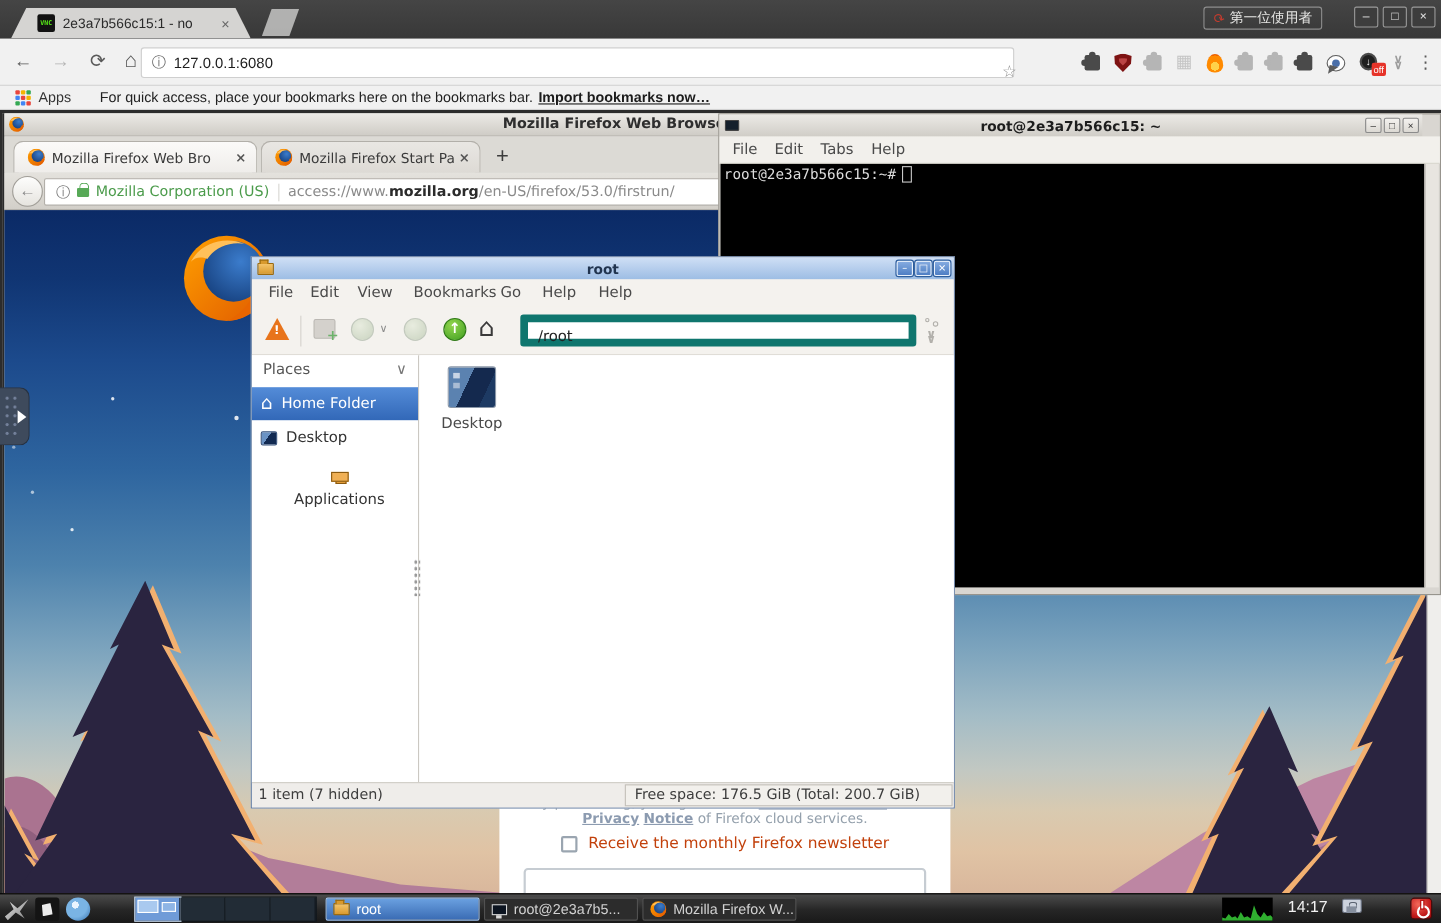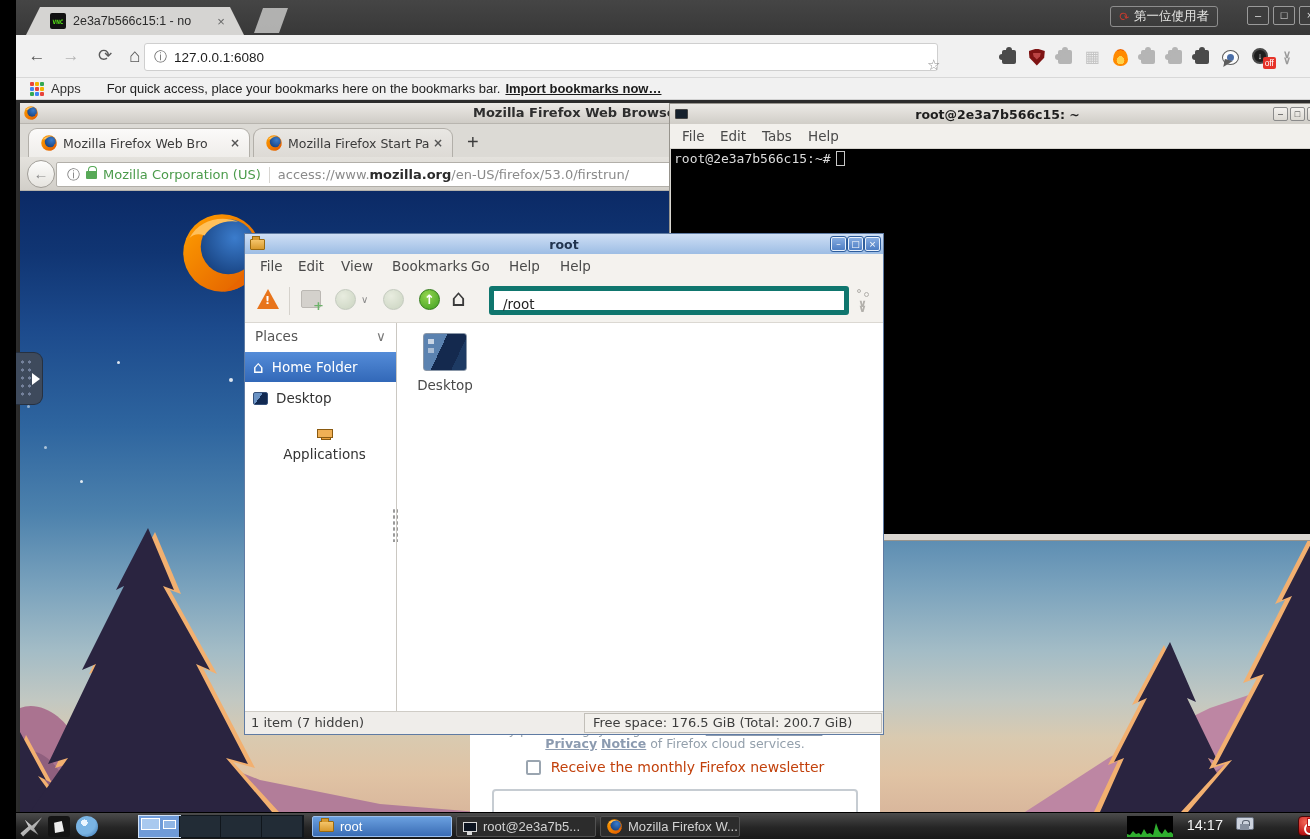--- a/index.html
+++ b/index.html
@@ -1,18 +1,18 @@
 <!DOCTYPE html>
 <html><head>
 <meta charset="utf-8">
 <style>
   * { margin:0; padding:0; box-sizing:border-box; }
   html,body { width:1310px; height:839px; overflow:hidden; background:#000;
     font-family:"Liberation Sans", sans-serif; }
-  #root { position:relative; width:1184px; height:839px;margin-left:16px; }
+  #root { position:relative; width:1184px; height:839px; }
   .abs { position:absolute; }
 
   
   #chrome-titlebar { position:absolute; left:0; top:0; width:1310px; height:35px;
     background:linear-gradient(#454545,#383838); }
   .c-tab { position:absolute; left:10px; bottom:0; width:218px; height:28px;
     background:#d5d4d2; clip-path:polygon(14px 0, calc(100% - 14px) 0, 100% 100%, 0 100%);
     display:flex; align-items:center; }
   .c-tab-fav { width:16px; height:16px; margin-left:24px; background:#121212; border-radius:2px;
     color:#58e818; font:bold 6px "DejaVu Sans Mono",monospace; display:flex; align-items:center; justify-content:center;
@@ -128,21 +128,21 @@
   .chk { width:15px; height:15px; border:2px solid #9aa5b0; border-radius:2px; background:#fff; }
   .news-label { font-size:14px; color:#c2410c; }
   .pg-input { position:absolute; left:22px; right:22px; top:74px; height:28px; background:#fff;
     border:2px solid #c6ccd2; border-radius:4px; }
   .pg-scroll { position:absolute; right:0; top:0; bottom:0; width:13px; background:#efeeec;
     border-left:1px solid #c3c1bd; }
 
   
   .term-win { position:absolute; left:653px; top:3px; width:657px; height:438px; background:#d9d6d1;
     border:1px solid #97948d; z-index:2; }
-  .term-title { position:absolute; left:0; top:0; right:0; height:20px;
+  .term-title { position:absolute; left:0; top:0; right:16px; height:20px;
     background:linear-gradient(#eceae6,#d0cdc7); display:flex; align-items:center; }
   .term-title-text { position:absolute; left:0; width:100%; text-align:center; font-size:12.5px;
     font-weight:bold; color:#1d1d1d; font-family:"DejaVu Sans",sans-serif; }
   .tt-icon { width:13px; height:10px; border:1.5px solid #444; background:#15202c; margin-left:5px;
     border-radius:1px; z-index:2; }
   .win-btns { position:absolute; right:3px; top:3px; display:flex; gap:2px; z-index:3; }
   .wbtn { width:15px; height:14px; border:1px solid #8b8b8b; background:linear-gradient(#f4f2ef,#dcd9d3);
     color:#333; font-size:9px; line-height:12px; text-align:center; border-radius:2px; }
   .term-menu { position:absolute; left:0; top:20px; right:0; height:25px; background:#f2f0ec;
     border-bottom:1px solid #d7d4ce; font-family:"DejaVu Sans",sans-serif; }
@@ -177,21 +177,21 @@
   .tb-newtab::after { content:"+"; position:absolute; right:-4px; bottom:-6px; color:#3f9e3f;
     font-weight:bold; font-size:13px; }
   .orb { position:absolute; top:10px; width:21px; height:21px; border-radius:50%;
     background:radial-gradient(circle at 38% 32%, #dfe8d4, #a8bc9c); opacity:.55; border:1px solid #9aa896; }
   .orb.up { opacity:1; background:radial-gradient(circle at 38% 30%, #93d54e, #3e9e20);
     border:1px solid #2f7a16; color:#fff; font-weight:bold; font-size:13px; text-align:center;
     line-height:20px; }
   .tb-chev { position:absolute; left:116px; top:15px; color:#8a8a8a; font-size:10px; }
   .tb-home { position:absolute; left:206px; top:6px; font-size:23px; color:#3a3a3a; }
   .fm-path { position:absolute; left:244px; top:7px; width:360px; height:29px; background:#fff;
-    border:5px solid #0f766e; border-radius:3px; font-size:13.5px; color:#222; line-height:27px;
+    border:7px solid #0f766e; border-radius:3px; font-size:13.5px; color:#222; line-height:27px;
     padding-left:9px; }
   .tb-go { position:absolute; right:8px; top:10px; width:20px; height:22px; color:#b2b0ab; }
   .tb-go i { position:absolute; border:1.5px solid #b2b0ab; border-radius:50%; }
   .fm-body { position:absolute; left:0; top:89px; right:0; bottom:23px; background:#fff; }
   .fm-side { position:absolute; left:0; top:0; bottom:0; width:152px; background:#fff;
     border-right:1px solid #cbc8c2; }
   .places-hdr { position:absolute; left:0; top:0; right:0; height:27px; font-size:13.5px; color:#555;
     line-height:27px; padding-left:10px; }
   .places-hdr .chev { position:absolute; right:10px; top:0; color:#777; }
   .place-row { position:absolute; left:0; right:0; height:30px; display:flex; align-items:center;

